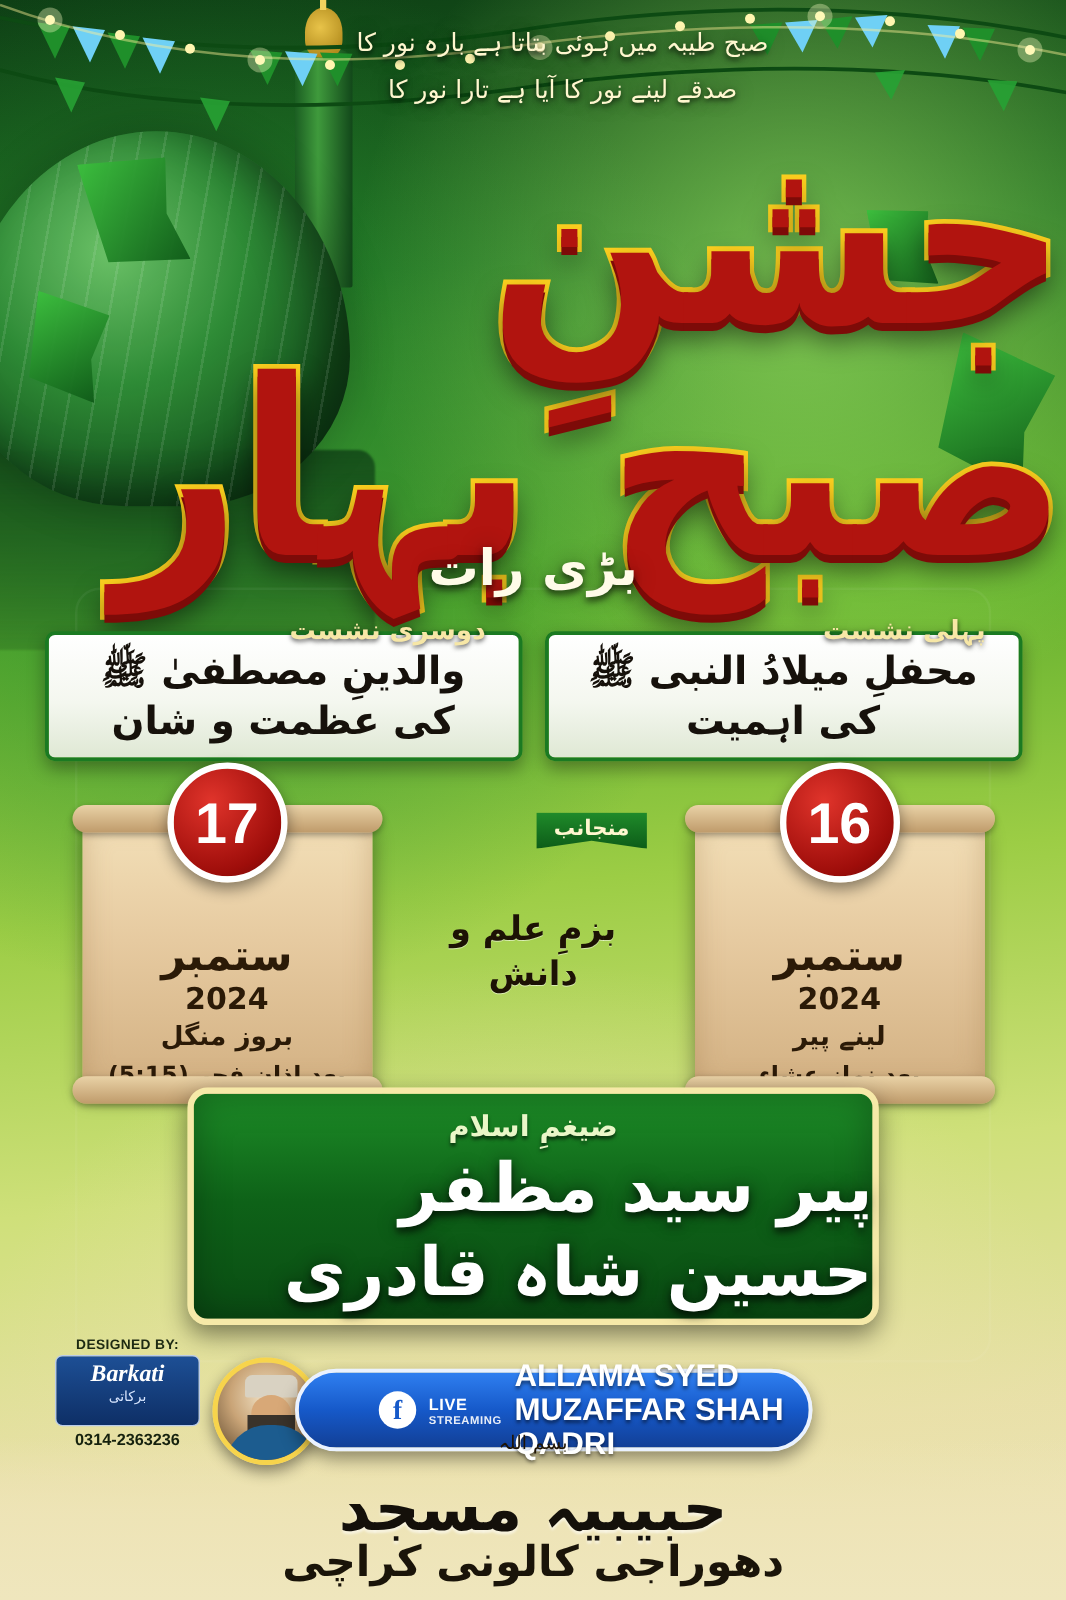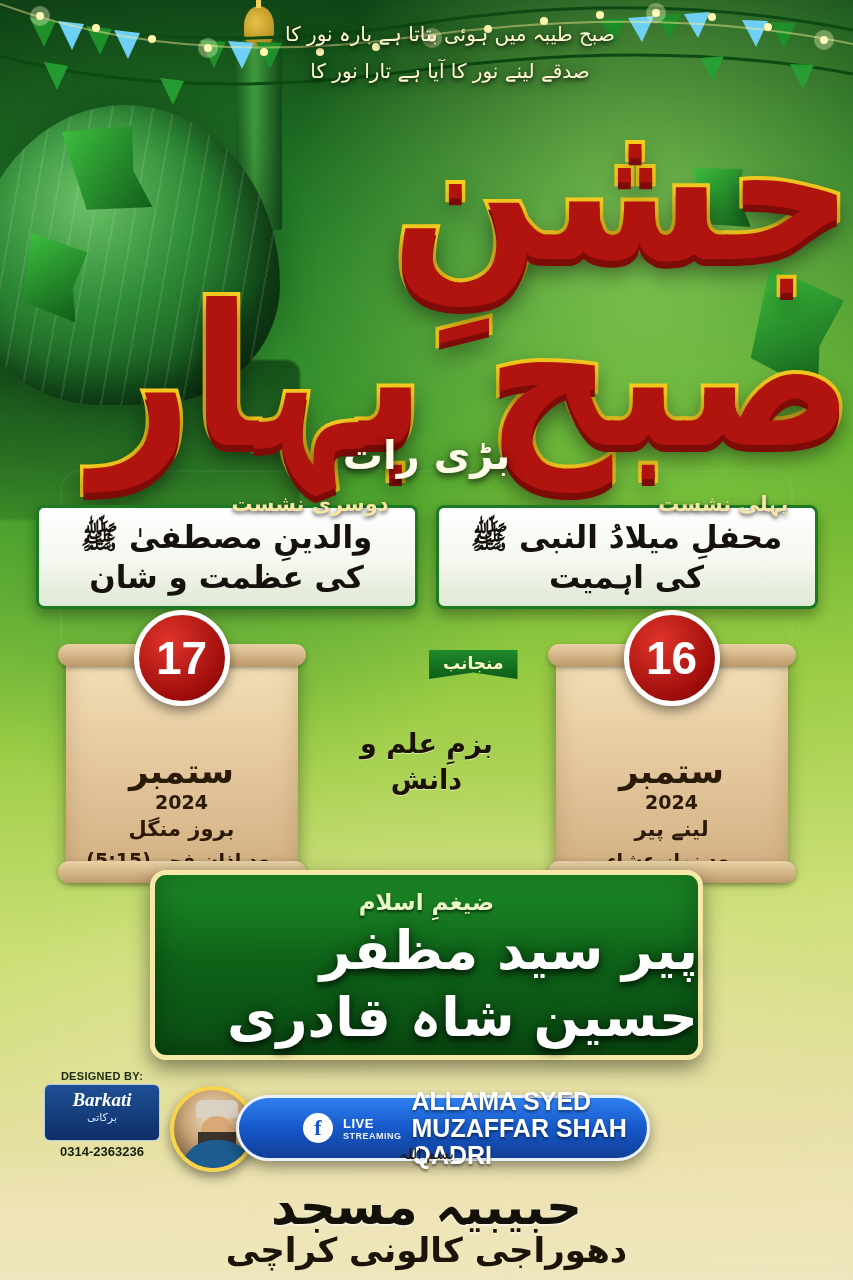--- a/index.html
+++ b/index.html
@@ -152,21 +152,21 @@
   }
   .scroll:before { top: -12px; }
   .scroll:after { bottom: -12px; }
   .scroll-text {
     direction: rtl; text-align: center;
     font-family: "DejaVu Sans", sans-serif;
     color: #2b1a07; font-weight: bold;
   }
   .scroll-text .d-month { font-size: 34px; display:block; }
   .scroll-text .d-day { font-size: 21px; display:block; margin-top: 4px; }
-  .scroll-text .d-year { font-size: 19px; display:block; }
+  .scroll-text .d-year { font-size: 24px; display:block; }
   .scroll-text .d-time { font-size: 19px; display:block; margin-top: 8px; }
   .daybadge {
     position: absolute; top: -18px; left: 50%; transform: translateX(-50%);
     width: 96px; height: 96px; border-radius: 50%;
     background: radial-gradient(circle at 35% 30%, #e0342b, #9e0d0a 70%, #6d0705);
     border: 5px solid #fff;
     box-shadow: 0 5px 12px rgba(0,0,0,.45);
     display:flex; align-items:center; justify-content:center;
     color:#fff; font-size: 46px; font-weight: bold;
     font-family: "Liberation Sans", sans-serif;

